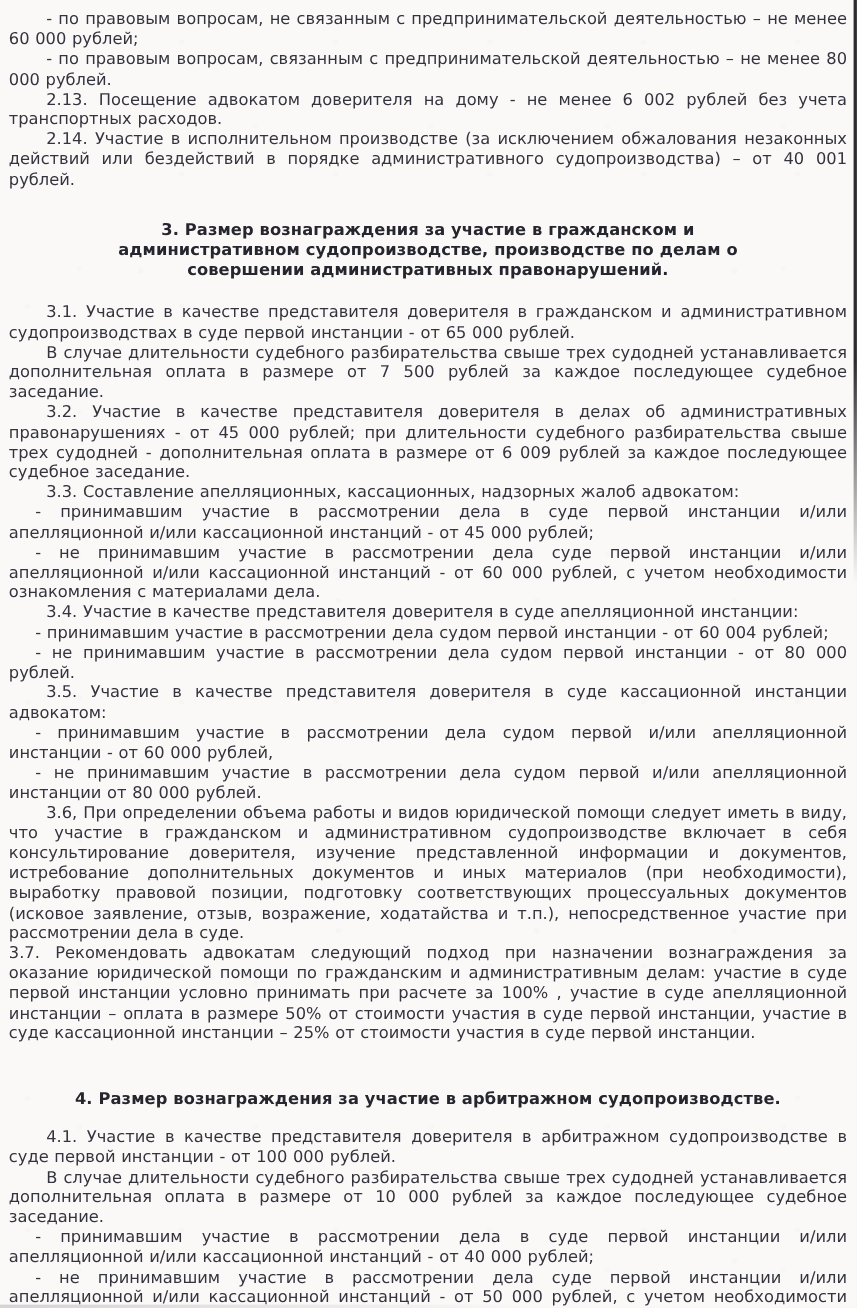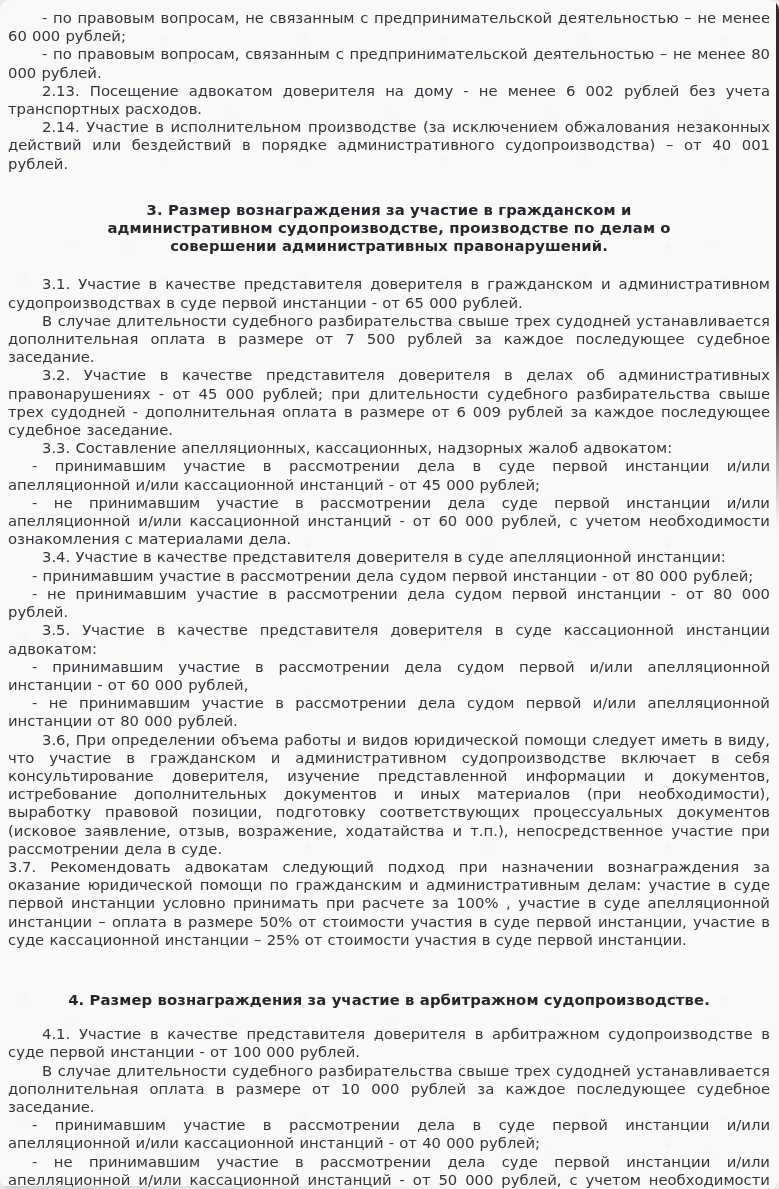--- a/index.html
+++ b/index.html
@@ -11,21 +11,20 @@
     height: 1189px;
     margin: 0;
     box-sizing: border-box;
     background: #fbf9f8;
     overflow: hidden;
     font-family: "DejaVu Sans", "Liberation Sans", sans-serif;
     font-size: 14.8px;
     line-height: 18.2px;
     color: #34343e;
     padding: 9px 9px 0 8px;
-    border-radius: 10px;
   }
 
   
   .page::before {
     content: "";
     position: absolute;
     inset: 0;
     pointer-events: none;
     background:
       radial-gradient(circle at 18% 32%, rgba(190,170,175,0.05) 0 2px, transparent 3px),
@@ -83,21 +82,21 @@
       <p class="para indent">2.13. Посещение адвокатом доверителя на дому - не менее 6 002 рублей без учета транспортных расходов.</p>
       <p class="para indent">2.14. Участие в исполнительном производстве (за исключением обжалования незаконных действий или бездействий в порядке административного судопроизводства) – от 40 001 рублей.</p>
       <div class="heading h-mid">3. Размер вознаграждения за участие в гражданском и административном судопроизводстве, производстве по делам о совершении административных правонарушений.</div>
       <p class="para indent">3.1. Участие в качестве представителя доверителя в гражданском и административном судопроизводствах в суде первой инстанции - от 65 000 рублей.</p>
       <p class="para indent">В случае длительности судебного разбирательства свыше трех судодней устанавливается дополнительная оплата в размере от 7 500 рублей за каждое последующее судебное заседание.</p>
       <p class="para indent">3.2. Участие в качестве представителя доверителя в делах об административных правонарушениях - от 45 000 рублей; при длительности судебного разбирательства свыше трех судодней - дополнительная оплата в размере от 6 009 рублей за каждое последующее судебное заседание.</p>
       <p class="para indent">3.3. Составление апелляционных, кассационных, надзорных жалоб адвокатом:</p>
       <p class="para item">- принимавшим участие в рассмотрении дела в суде первой инстанции и/или апелляционной и/или кассационной инстанций - от 45 000 рублей;</p>
       <p class="para item">- не принимавшим участие в рассмотрении дела суде первой инстанции и/или апелляционной и/или кассационной инстанций - от 60 000 рублей, с учетом необходимости ознакомления с материалами дела.</p>
       <p class="para indent">3.4. Участие в качестве представителя доверителя в суде апелляционной инстанции:</p>
-      <p class="para item">- принимавшим участие в рассмотрении дела судом первой инстанции - от 80 000 рублей;</p>
+      <p class="para item">- принимавшим участие в рассмотрении дела судом первой инстанции - от 60 004 рублей;</p>
       <p class="para item">- не принимавшим участие в рассмотрении дела судом первой инстанции - от 80 000 рублей.</p>
       <p class="para indent">3.5. Участие в качестве представителя доверителя в суде кассационной инстанции адвокатом:</p>
       <p class="para item">- принимавшим участие в рассмотрении дела судом первой и/или апелляционной инстанции - от 60 000 рублей,</p>
       <p class="para item">- не принимавшим участие в рассмотрении дела судом первой и/или апелляционной инстанции от 80 000 рублей.</p>
       <p class="para indent">3.6, При определении объема работы и видов юридической помощи следует иметь в виду, что участие в гражданском и административном судопроизводстве включает в себя консультирование доверителя, изучение представленной информации и документов, истребование дополнительных документов и иных материалов (при необходимости), выработку правовой позиции, подготовку соответствующих процессуальных документов (исковое заявление, отзыв, возражение, ходатайства и т.п.), непосредственное участие при рассмотрении дела в суде.</p>
       <p class="para flush">3.7. Рекомендовать адвокатам следующий подход при назначении вознаграждения за  оказание юридической помощи по гражданским и административным делам:  участие в суде первой инстанции условно принимать  при расчете за 100% , участие в суде апелляционной инстанции – оплата в размере 50% от стоимости участия в суде первой инстанции, участие в суде кассационной инстанции – 25% от стоимости участия в суде первой инстанции.</p>
       <div class="heading h-late">4. Размер вознаграждения за участие в арбитражном судопроизводстве.</div>
       <p class="para indent">4.1. Участие в качестве представителя доверителя в арбитражном судопроизводстве в суде первой инстанции - от 100 000 рублей.</p>
       <p class="para indent">В случае длительности судебного разбирательства свыше трех судодней устанавливается дополнительная оплата в размере от 10 000 рублей за каждое последующее судебное заседание.</p>
       <p class="para item">- принимавшим участие в рассмотрении дела в суде первой инстанции и/или апелляционной и/или кассационной инстанций - от 40 000 рублей;</p>

